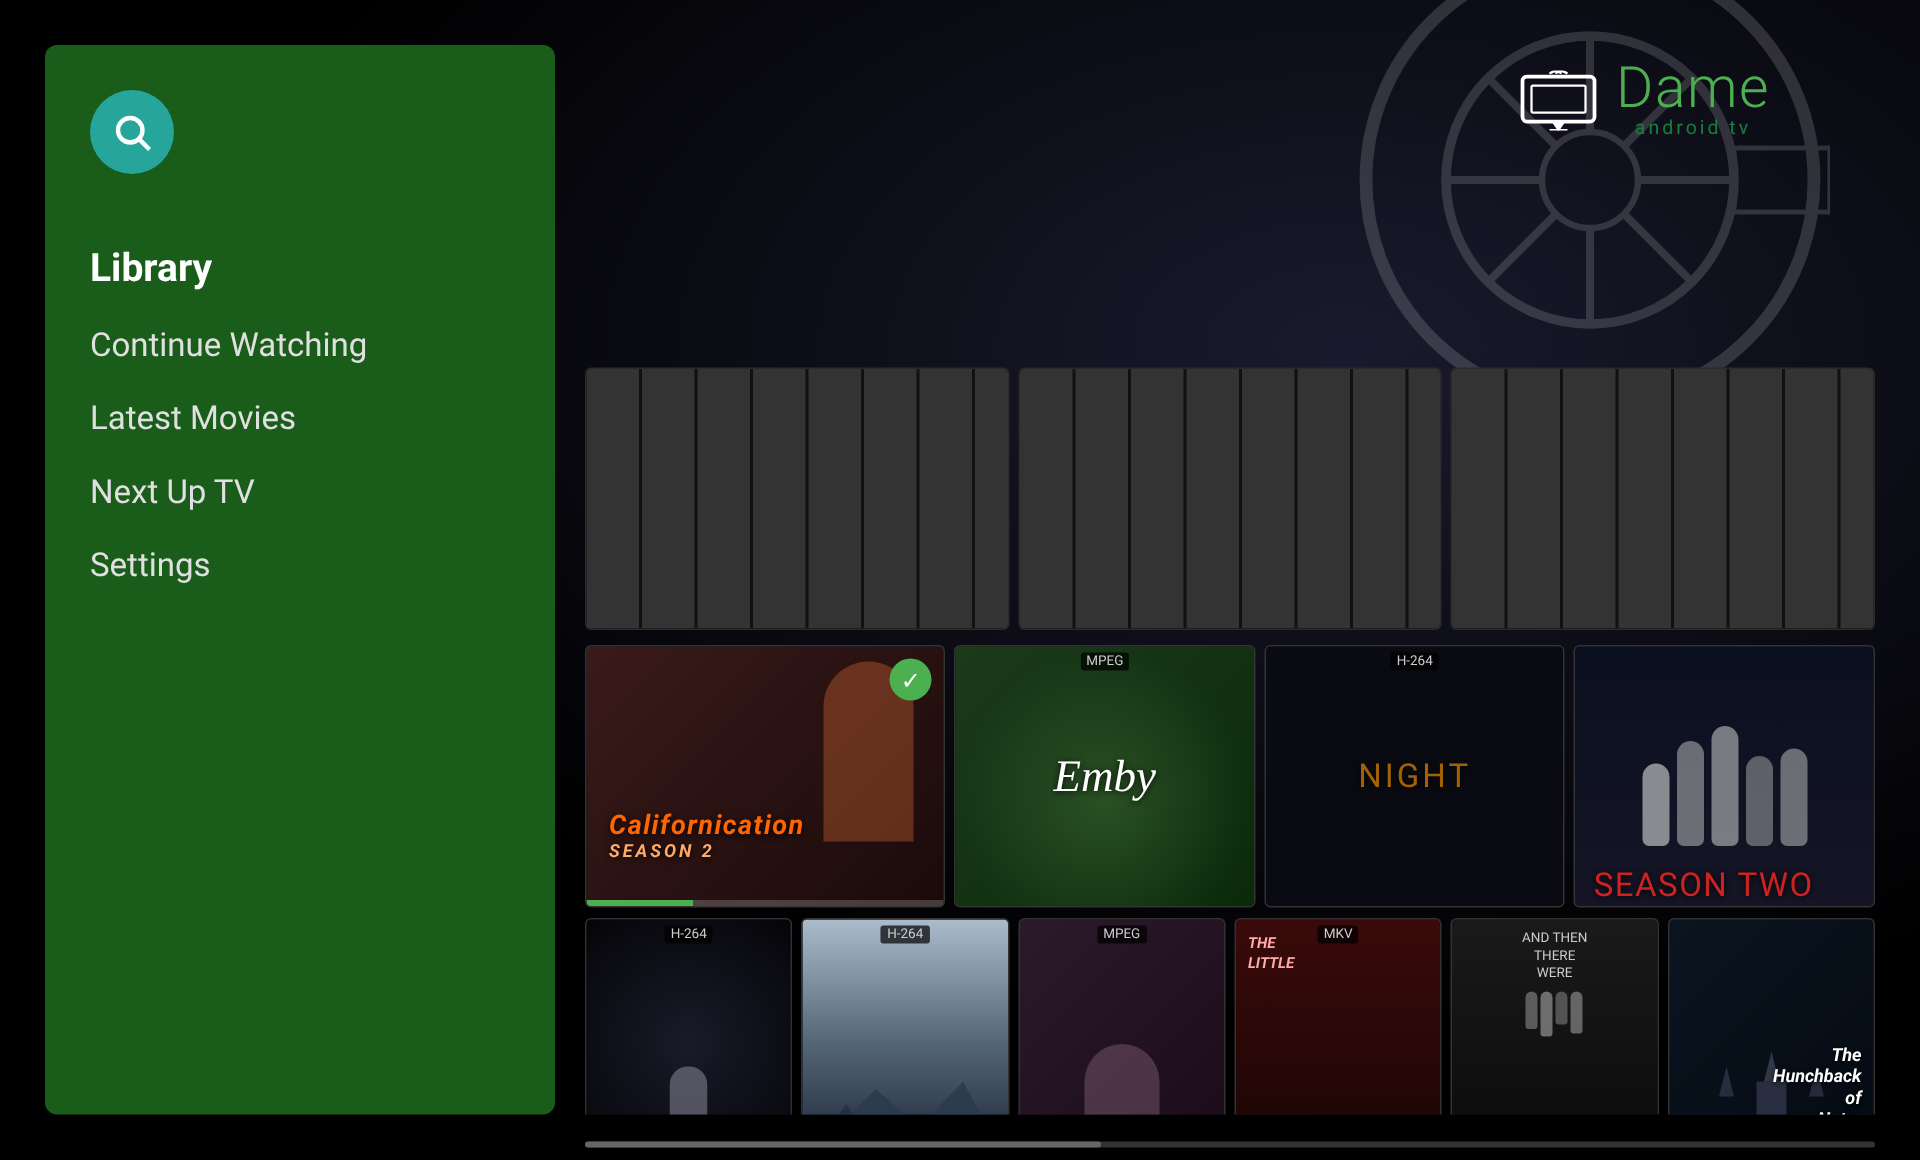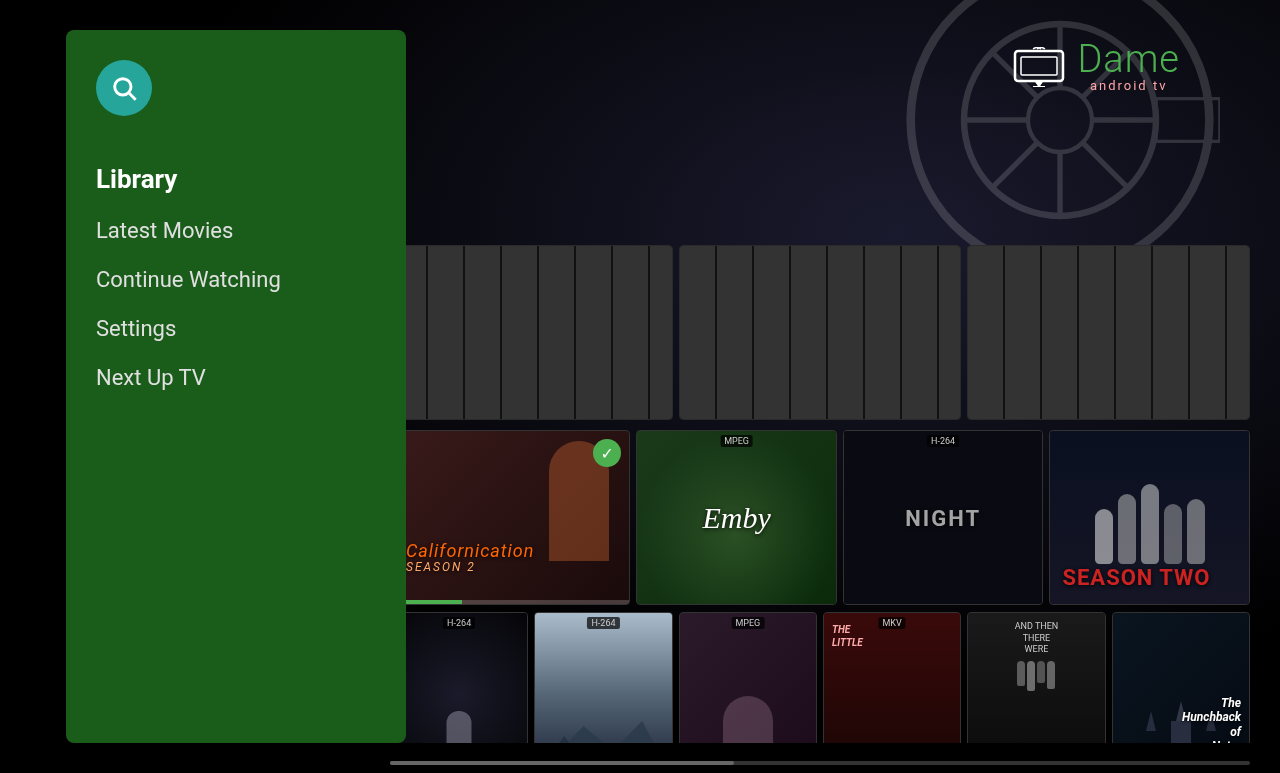--- a/index.html
+++ b/index.html
@@ -36,21 +36,20 @@
       left: 30px;
       top: 30px;
       bottom: 30px;
       width: 340px;
       background: #1a5c1a;
       border-radius: 8px;
       z-index: 10;
       display: flex;
       flex-direction: column;
       padding: 30px 0 30px 0;
-      margin-left: 36px;
     }
 
     .search-btn {
       width: 56px;
       height: 56px;
       background: #26a69a;
       border-radius: 50%;
       display: flex;
       align-items: center;
       justify-content: center;
@@ -112,21 +111,21 @@
 
     .emby-name {
       color: #4caf50;
       font-size: 38px;
       font-weight: 300;
       letter-spacing: 1px;
       line-height: 1;
     }
 
     .emby-sub {
-      color: #fca5a5;
+      color: #15803d;
       font-size: 13px;
       letter-spacing: 2px;
       text-align: center;
       width: 100%;
     }
 
     
     .main-content {
       position: absolute;
       left: 390px;
@@ -231,21 +230,21 @@
     .pHunch { background: linear-gradient(135deg, #1a2a3a 0%, #0a1a2a 100%); }
 
     
     .calif-title {
       position: absolute;
       bottom: 30px;
       left: 15px;
       color: #ff6600;
       font-size: 20px;
       font-style: italic;
-      font-weight: normal;
+      font-weight: bold;
       text-shadow: 0 1px 4px rgba(0,0,0,0.9);
       line-height: 1.1;
     }
 
     
     .wild-title {
       position: absolute;
       top: 50%;
       left: 50%;
       transform: translate(-50%, -50%);
@@ -255,36 +254,36 @@
       font-weight: 300;
       text-shadow: 0 1px 4px rgba(0,0,0,0.9);
     }
 
     
     .night-title {
       position: absolute;
       top: 50%;
       left: 50%;
       transform: translate(-50%, -50%);
-      color: #a3a3a3;
+      color: #a16207;
       font-size: 22px;
-      font-weight: bold;
+      font-weight: normal;
       letter-spacing: 2px;
       text-shadow: 0 1px 4px rgba(0,0,0,0.9);
     }
 
     
     .season-title {
       position: absolute;
-      bottom: 15px;
+      bottom: 2px;
       left: 12px;
       right: 12px;
       color: #cc2222;
       font-size: 22px;
-      font-weight: 700;
+      font-weight: 400;
       letter-spacing: 1px;
       text-shadow: 0 1px 4px rgba(0,0,0,0.9);
       line-height: 1;
     }
 
     
     .hunch-title {
       position: absolute;
       bottom: 8px;
       right: 8px;
@@ -411,24 +410,24 @@
 
 <div class="sidebar">
   <div class="search-btn">
     <svg class="search-icon-svg" viewBox="0 0 24 24">
       <circle cx="11" cy="11" r="7"></circle>
       <line x1="16.5" y1="16.5" x2="22" y2="22"></line>
     </svg>
   </div>
   <div class="nav-items">
     <div class="nav-item active">Library</div>
+    <div class="nav-item">Continue Watching</div>
     <div class="nav-item">Latest Movies</div>
-    <div class="nav-item">Continue Watching</div>
+    <div class="nav-item">Next Up TV</div>
     <div class="nav-item">Settings</div>
-    <div class="nav-item">Next Up TV</div>
   </div>
 </div>
 
 <div class="header-logo">
   <svg class="emby-logo-icon" viewBox="0 0 52 40" xmlns="http://www.w3.org/2000/svg">
     <rect x="2" y="4" width="48" height="30" rx="3" ry="3" fill="none" stroke="white" stroke-width="2.5"></rect>
     <rect x="8" y="10" width="36" height="18" rx="1" fill="none" stroke="white" stroke-width="1.5"></rect>
     <path d="M22 34 L26 40 L30 34" fill="white" stroke="white" stroke-width="1"></path>
     <line x1="20" y1="40" x2="32" y2="40" stroke="white" stroke-width="2"></line>
 

